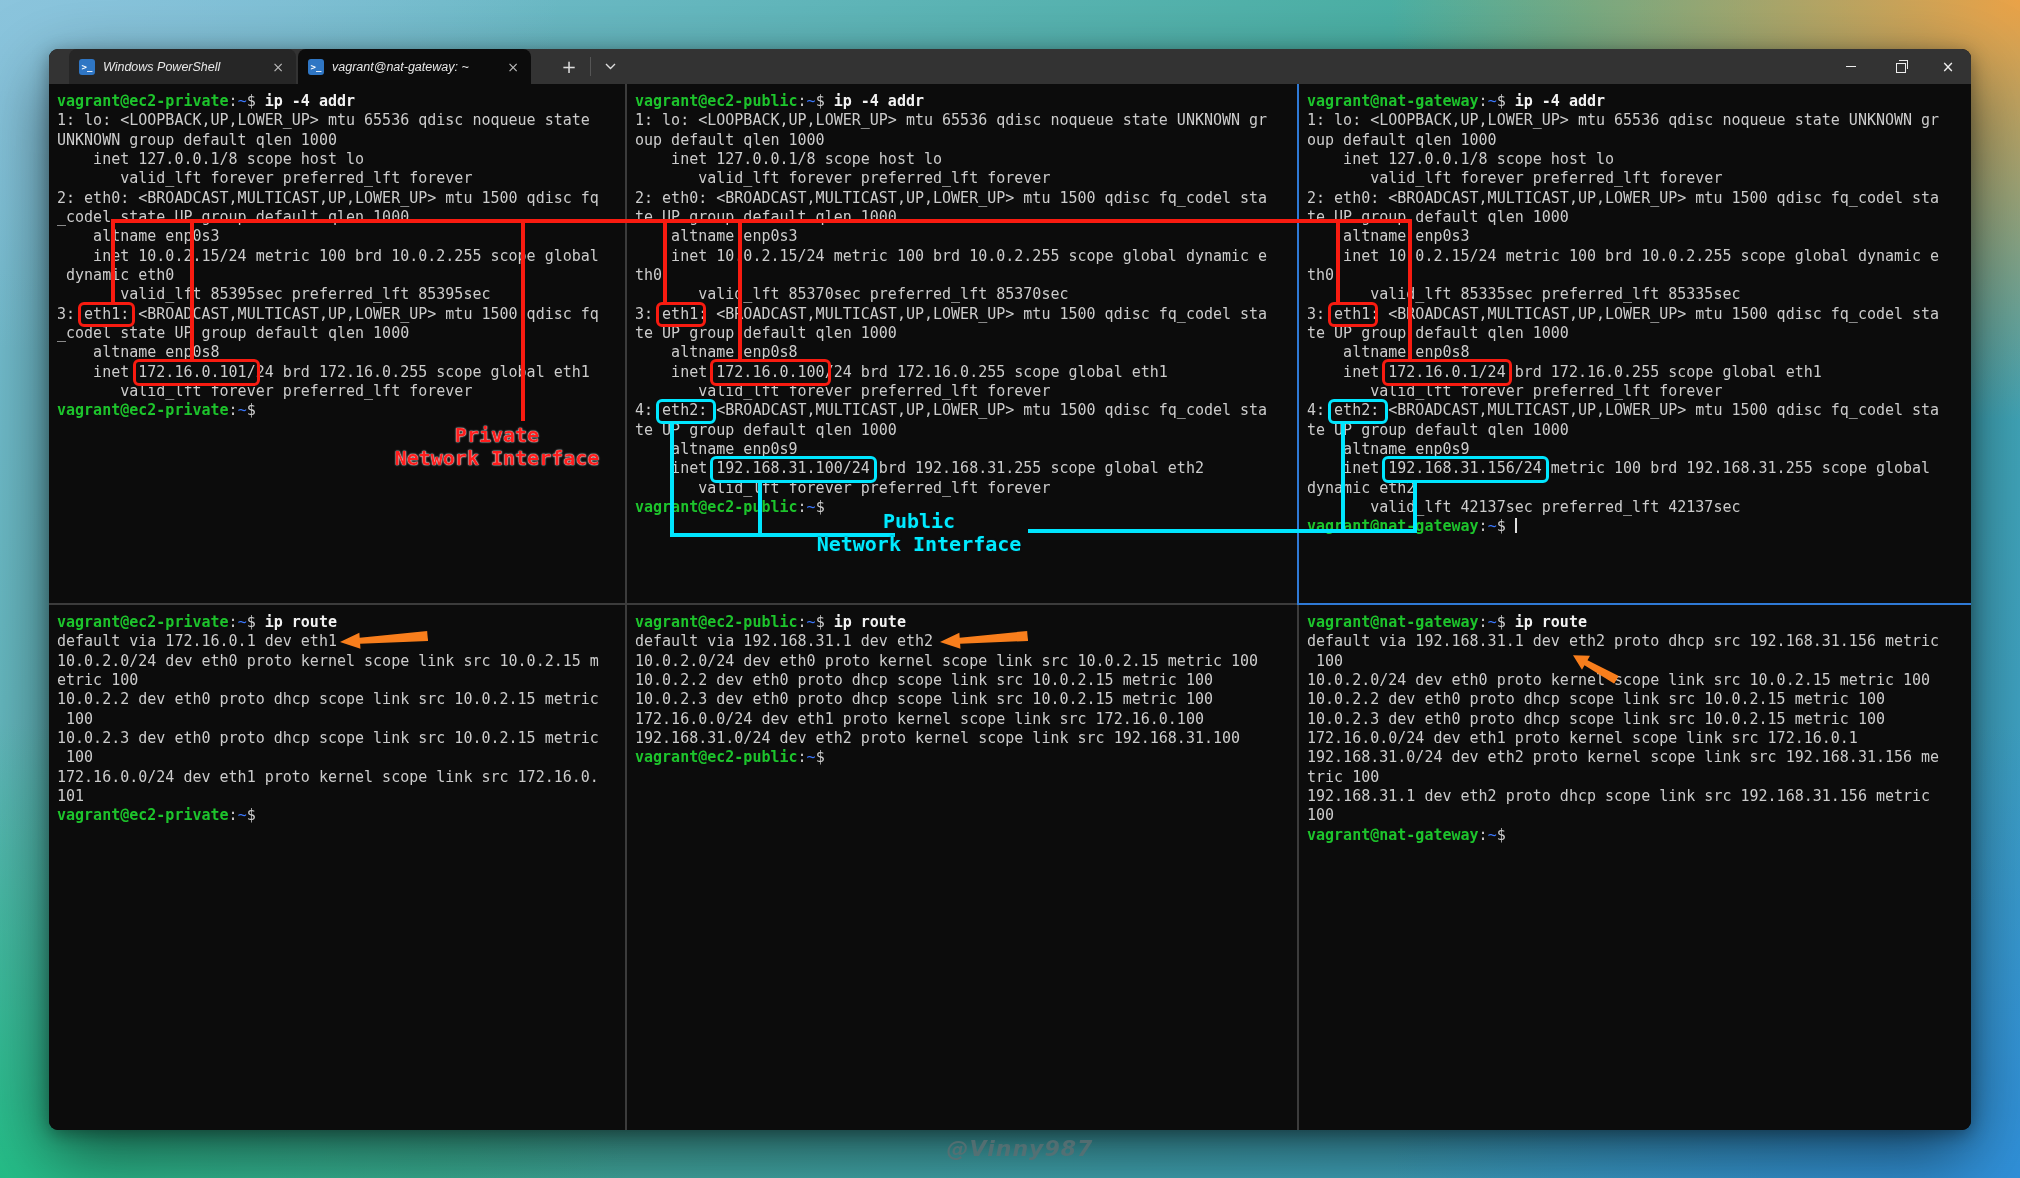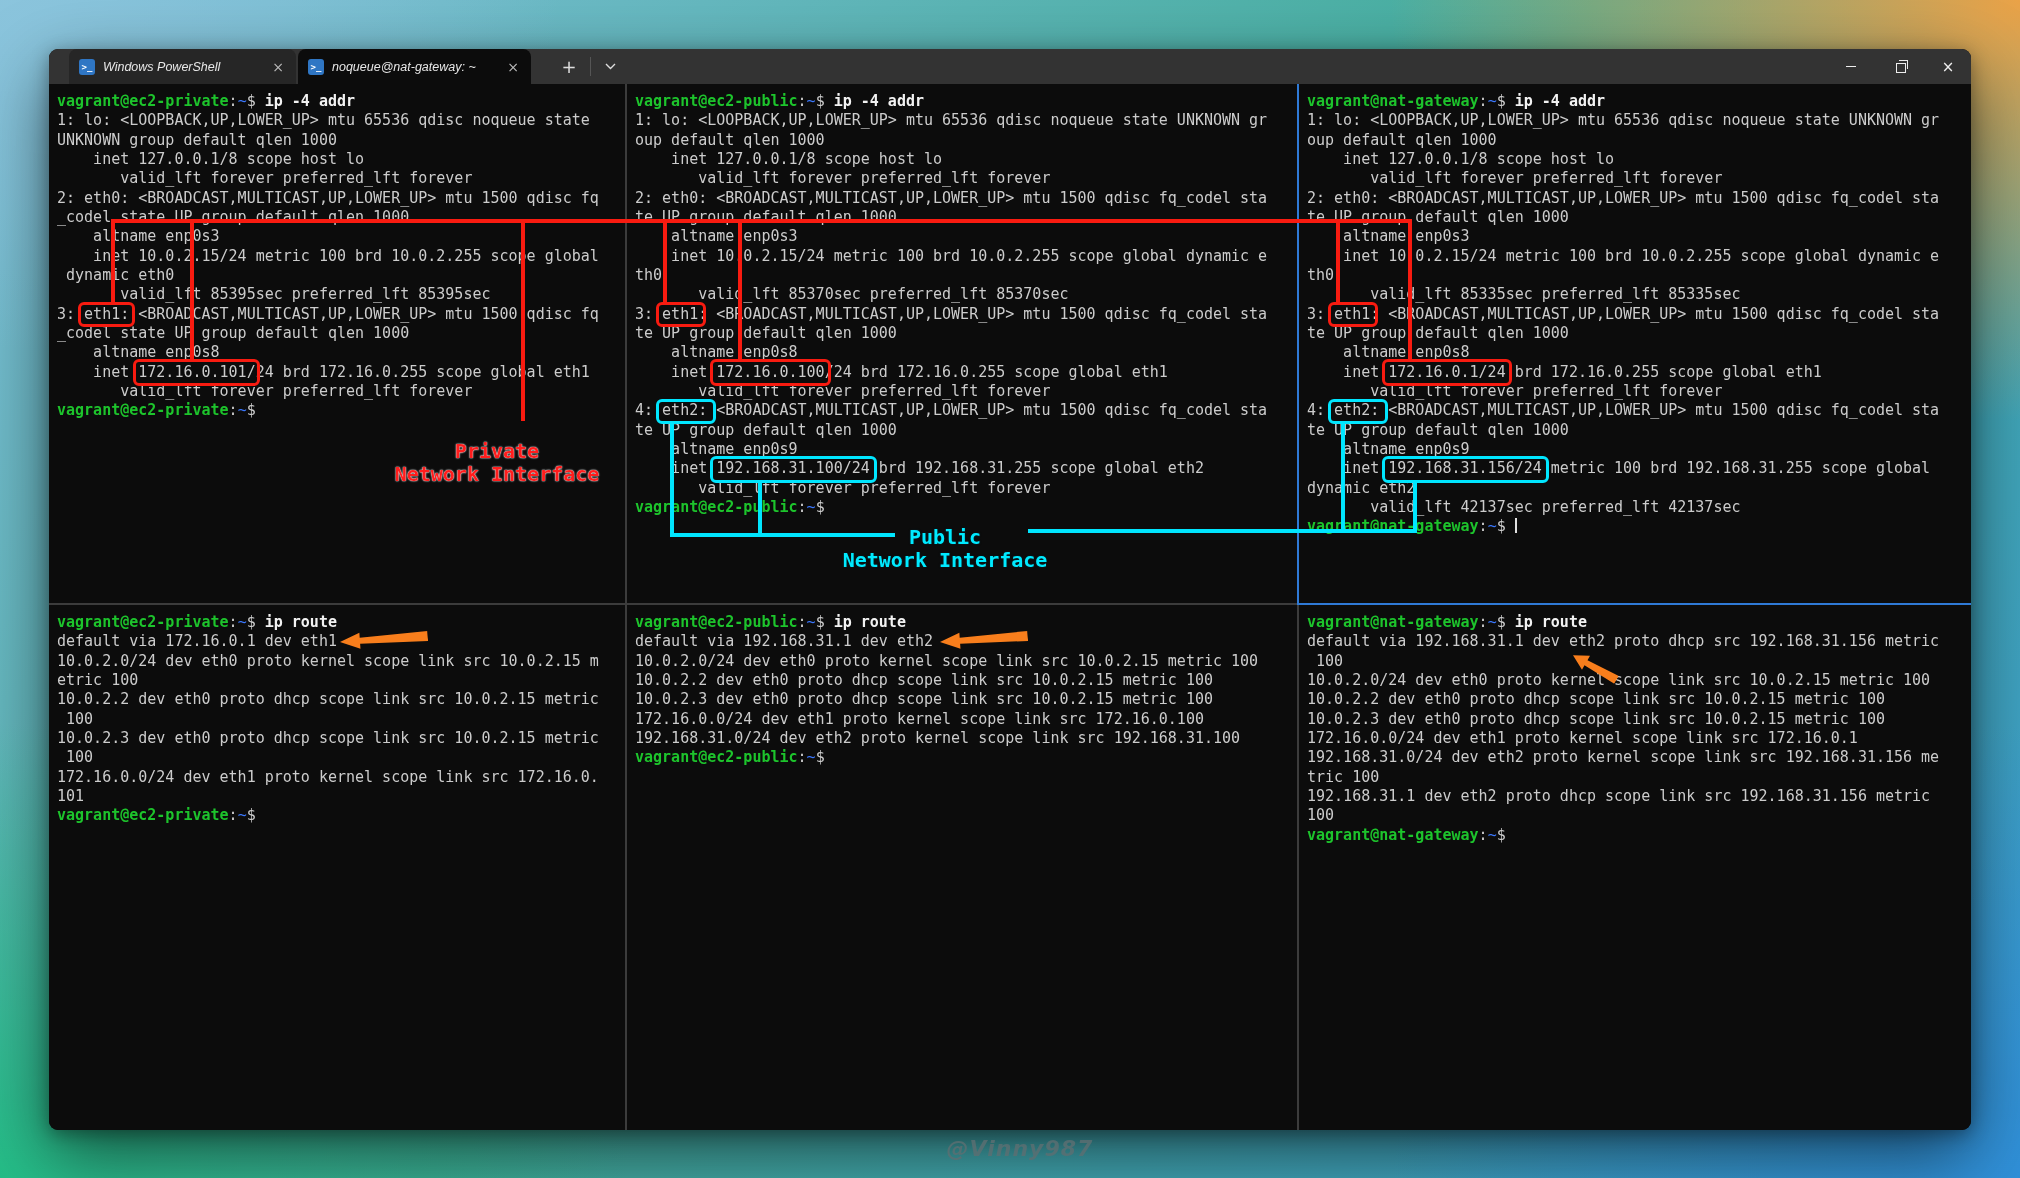--- a/index.html
+++ b/index.html
@@ -52,21 +52,21 @@
   .vdiv{position:absolute;top:35px;width:2px;height:1046px;background:#3c3c3c;}
   .hdiv{position:absolute;left:0;top:554px;width:1922px;height:2px;background:#3c3c3c;}
   .focus-l{position:absolute;left:1248px;top:35px;width:2px;height:521px;background:#2f7ad6;}
   .focus-b{position:absolute;left:1248px;top:554px;width:674px;height:2px;background:#2f7ad6;}
   
   .ann{position:absolute;}
   .rline{background:#f81b10;}
   .rbox{border:3px solid #f81b10;border-radius:6px;box-sizing:border-box;}
   .cline{background:#00e6ff;}
   .cbox{border:3px solid #00e6ff;border-radius:6px;box-sizing:border-box;}
-  .ann-label{font-weight:bold;font-size:20px;line-height:23px;text-align:center;white-space:nowrap;margin-top:16px;}
+  .ann-label{font-weight:bold;font-size:20px;line-height:23px;text-align:center;white-space:nowrap;}
   .red-label{color:#ff1d1d;text-shadow:0 0 2px rgba(255,255,255,.9),0 0 1px #ffffff;}
   .cyan-label{color:#00eaff;text-shadow:0 0 2px rgba(0,40,50,.9);}
   .arrow{position:absolute;}
   
   .watermark{position:absolute;left:930px;top:1136px;width:180px;text-align:center;
     font-family:"DejaVu Sans",sans-serif;font-style:italic;font-weight:bold;font-size:22px;
     color:#5d6f72;opacity:.8;letter-spacing:1px;}
 </style>
 </head>
 <body>
@@ -74,21 +74,21 @@
 <div class="win">
 
   <div class="titlebar">
     <div class="tab inactive">
       <span class="ps-icon">&gt;_</span>
       <span class="title">Windows PowerShell</span>
       <span class="tab-close">×</span>
     </div>
     <div class="tab active">
       <span class="ps-icon">&gt;_</span>
-      <span class="title">noqueue@nat-gateway: ~</span>
+      <span class="title">vagrant@nat-gateway: ~</span>
       <span class="tab-close">×</span>
     </div>
     <div class="bar-btn newtab">+</div>
     <div class="bar-sep"></div>
     <div class="bar-btn tabdrop">
       <svg width="11" height="7" viewBox="0 0 11 7">
         <polyline points="1,1 5.5,5.5 10,1" fill="none" stroke="#dddddd" stroke-width="1.4"></polyline>
       </svg>
     </div>
     <div class="winctl wc-min">
@@ -140,21 +140,21 @@
 <div class="ann cbox" style="left:656px;top:399px;width:60px;height:25px;"></div>
 <div class="ann cbox" style="left:710px;top:456px;width:167px;height:27px;"></div>
 <div class="ann cbox" style="left:1328px;top:399px;width:60px;height:25px;"></div>
 <div class="ann cbox" style="left:1382px;top:456px;width:167px;height:27px;"></div>
 <div class="ann cline" style="left:670px;top:424px;width:4px;height:113px;"></div>
 <div class="ann cline" style="left:758px;top:483px;width:4px;height:54px;"></div>
 <div class="ann cline" style="left:670px;top:533px;width:225px;height:4px;"></div>
 <div class="ann cline" style="left:1028px;top:529px;width:389px;height:4px;"></div>
 <div class="ann cline" style="left:1341px;top:424px;width:4px;height:107px;"></div>
 <div class="ann cline" style="left:1413px;top:483px;width:4px;height:48px;"></div>
-<div class="ann ann-label cyan-label" style="left:795px;top:510px;width:300px;">
+<div class="ann ann-label cyan-label" style="left:769px;top:510px;width:300px;">
   <div>Public</div>
   <div>Network Interface</div>
 </div>
 
 <div class="arrow" style="left:340px;top:629px;transform:rotate(-4deg);">
   <svg width="88" height="20" viewBox="0 0 88 20">
       <polygon points="0,10 20,2 20,7 88,5 88,15 20,13 20,18" fill="#f87e1c"></polygon>
     </svg>
 </div>
 <div class="arrow" style="left:940px;top:629px;transform:rotate(-4deg);">

